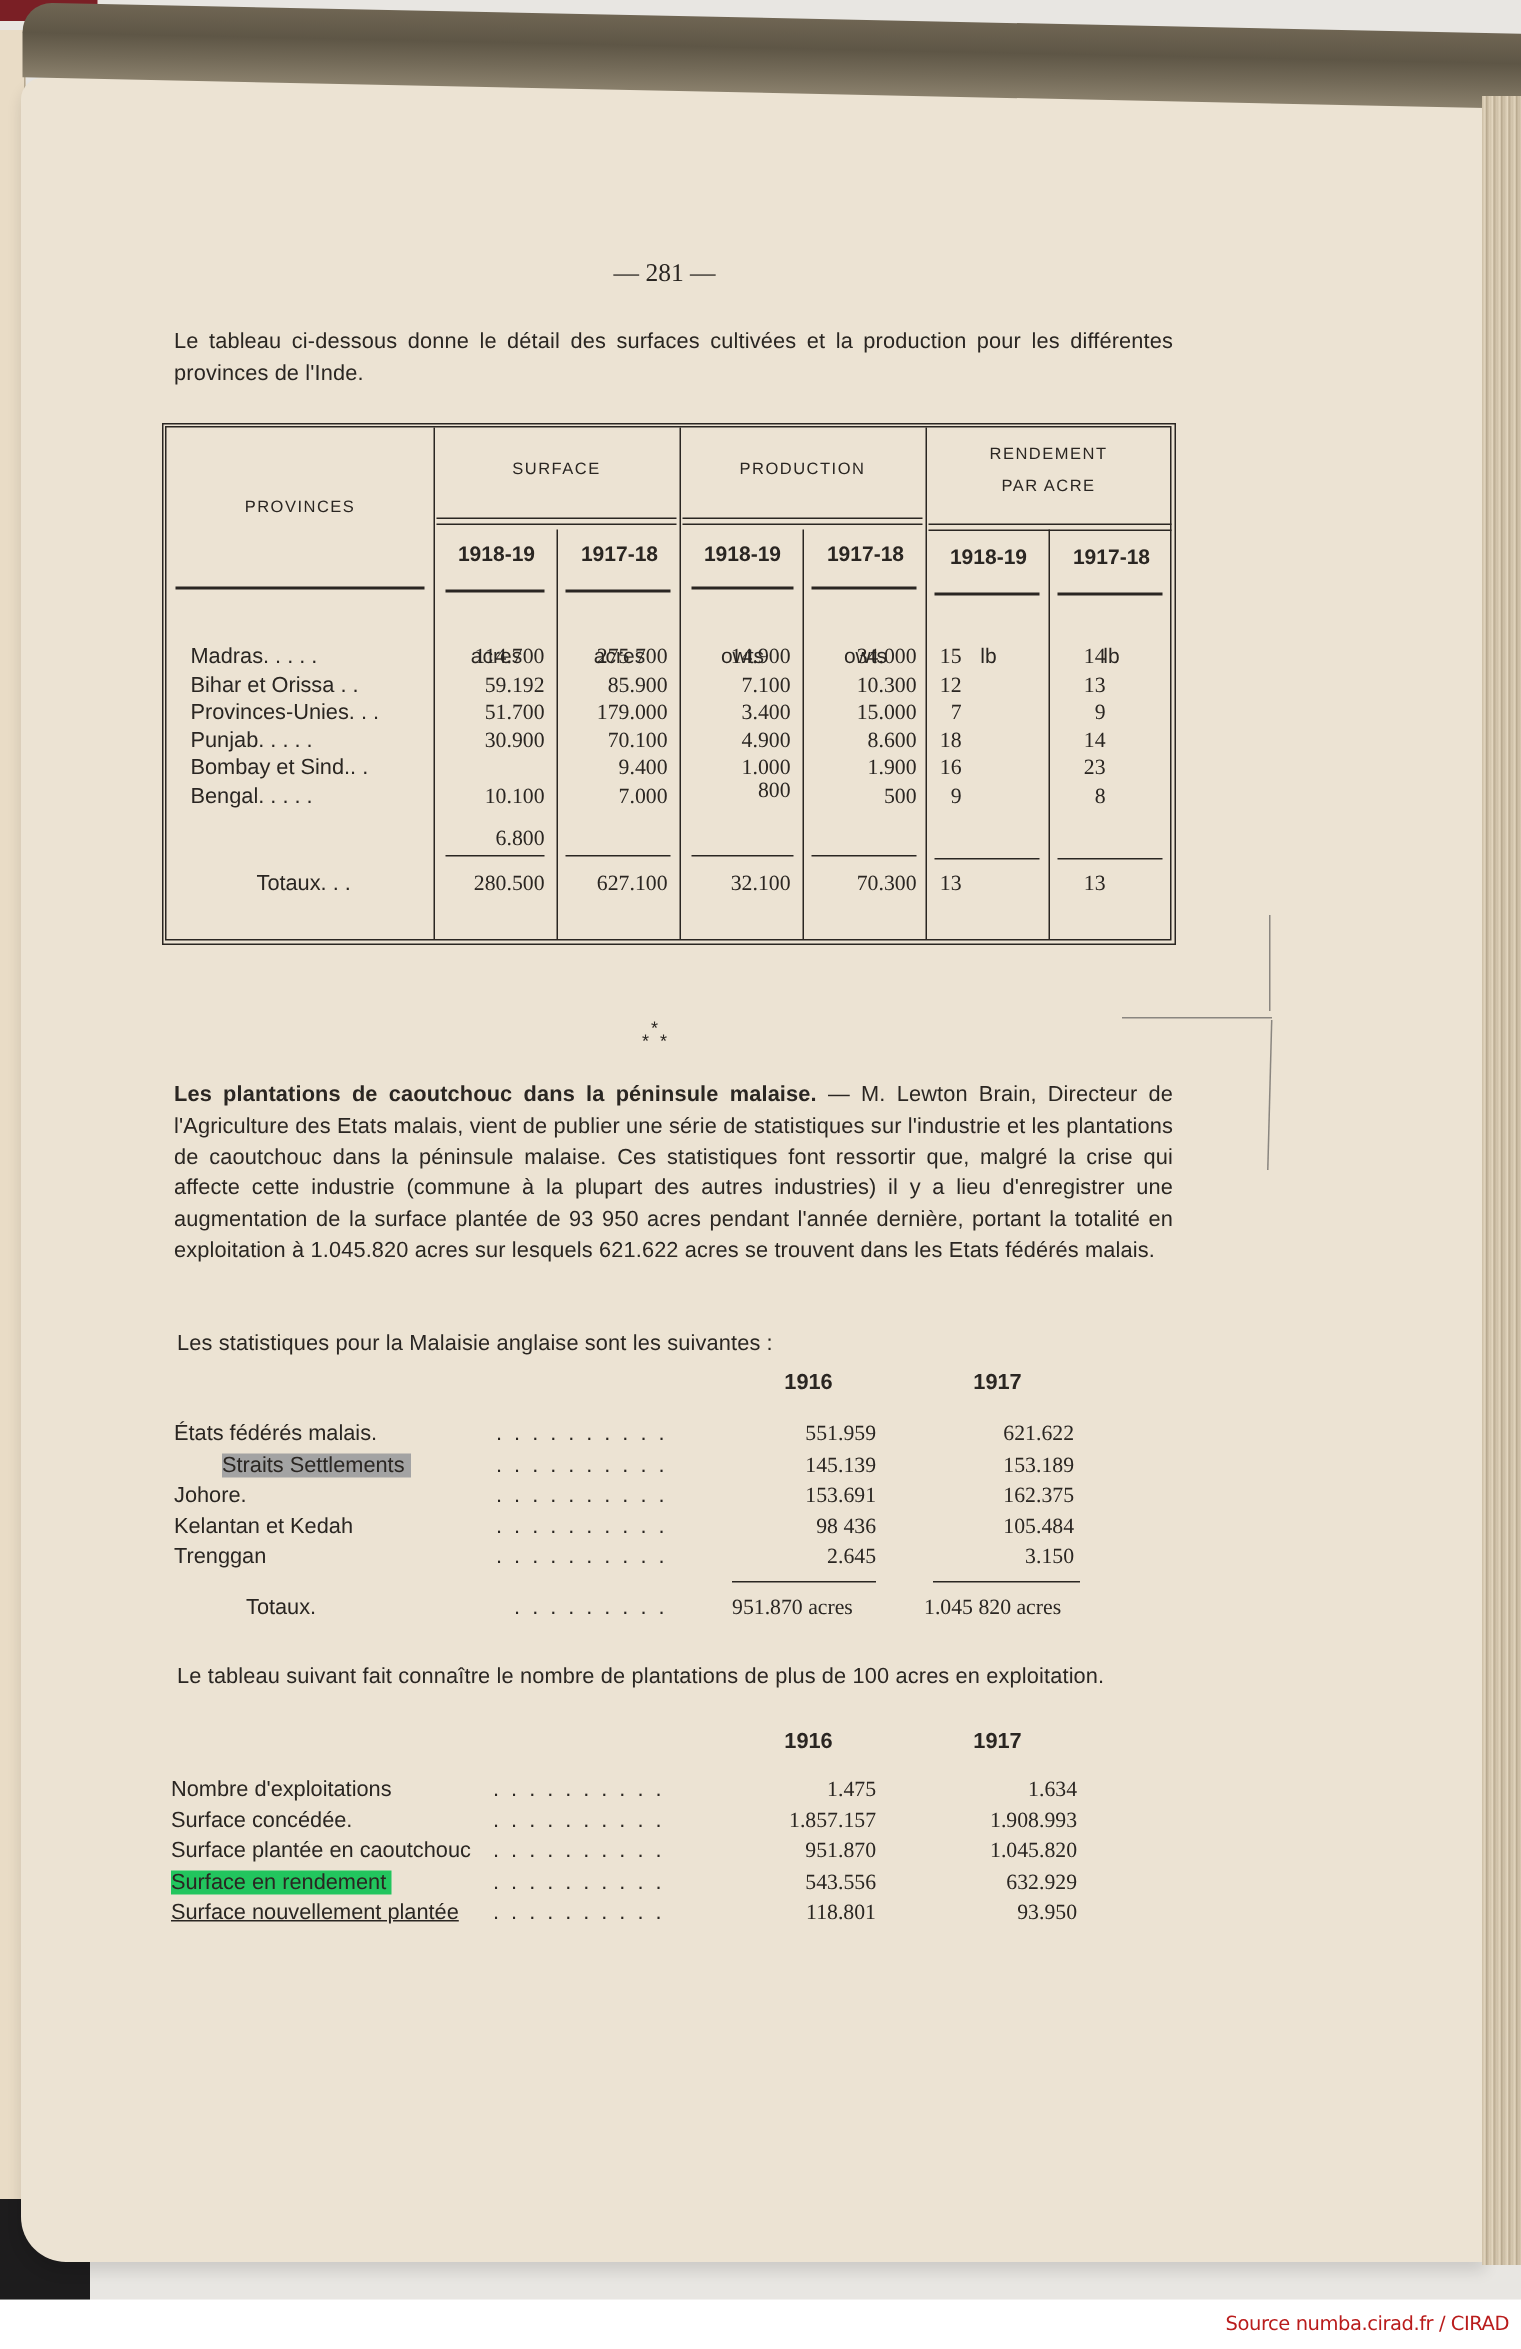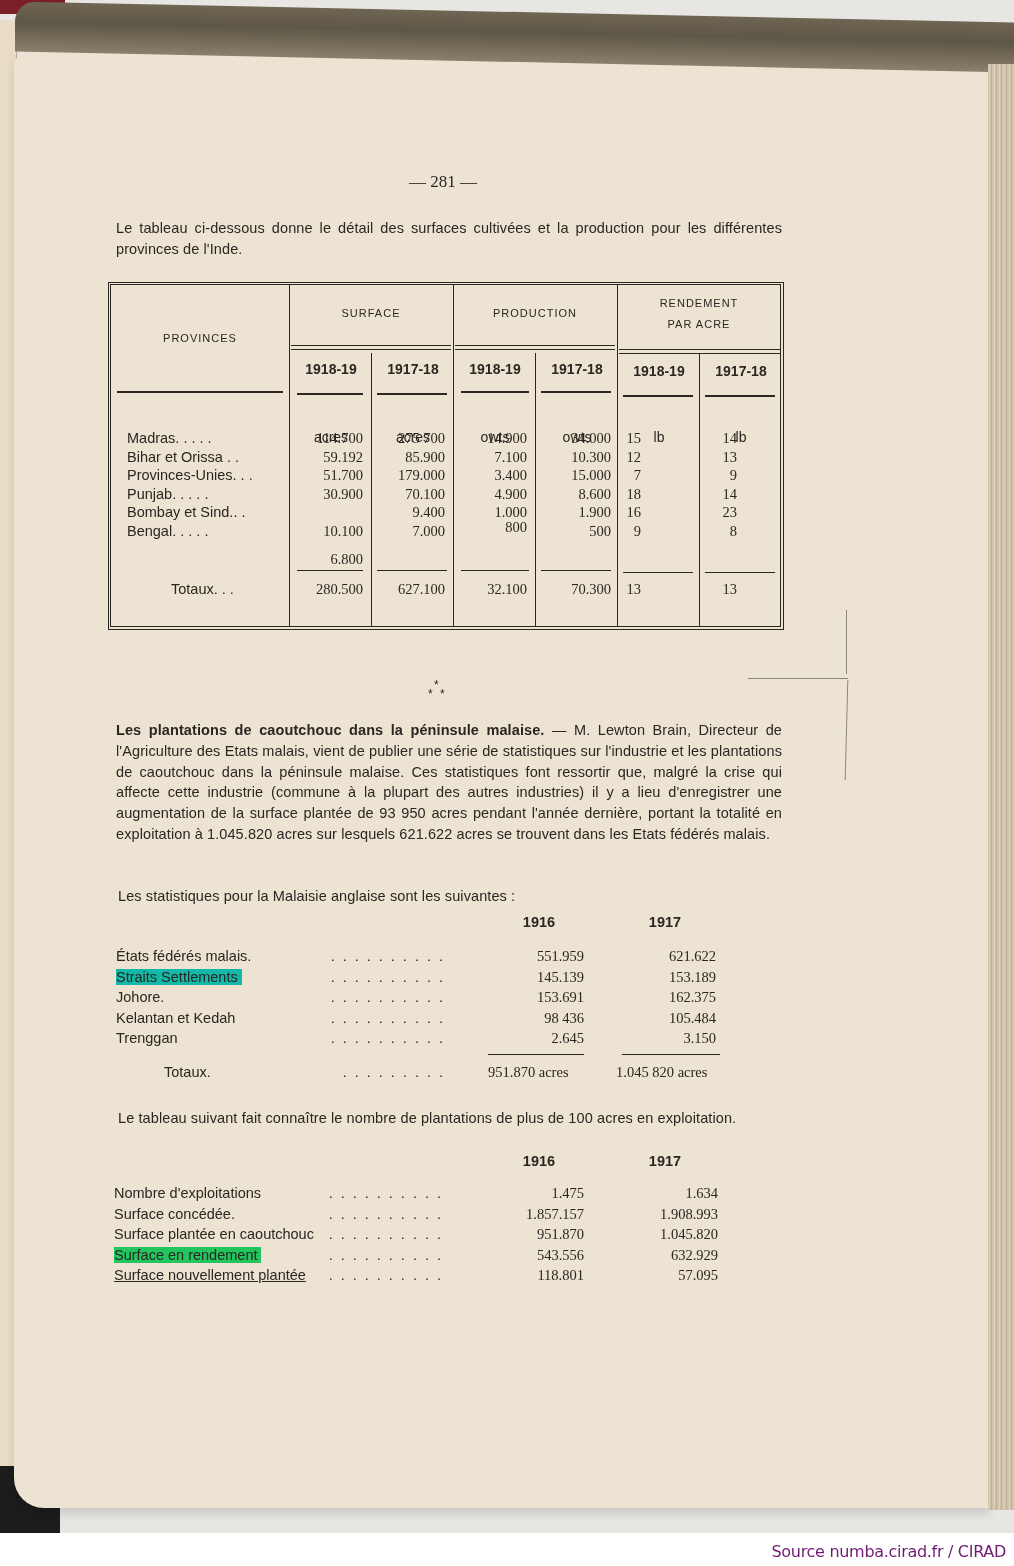--- a/index.html
+++ b/index.html
@@ -73,21 +73,21 @@
   .stat-table .row { position: absolute; left: 0; width: 660px; height: 20px; }
   .stat-table .lbl { position: absolute; left: 0; white-space: nowrap; }
   .stat-table .dots { position: absolute; left: 0; width: 335px; text-align: right; letter-spacing: 8px; }
   .stat-table .v { position: absolute; text-align: right; font-family: "Liberation Serif", serif; }
   .stat-table .rule { position: absolute; border-top: 1px solid #2a2622; }
 
   .pencil { position: absolute; border-color: #8a8680; border-style: solid; border-width: 0; }
 
   .source {
     position: absolute; right: 8px; top: 1542px;
-    font-family: "DejaVu Sans", sans-serif; font-size: 16px; color: #701a75; letter-spacing: -0.3px;
+    font-family: "DejaVu Sans", sans-serif; font-size: 13px; color: #b91c1c; letter-spacing: -0.3px;
   }
 </style>
 </head>
 <body>
 
 <div class="scan-bg"></div>
 <div class="cover-corner"></div>
 <div class="left-page"></div>
 <div class="bottom-left-dark"></div>
 <div class="page"></div>
@@ -219,21 +219,21 @@
     <div class="col-head" style="left:504px;">1917</div>
     <div id="malaya-rows">
         <div class="row" style="top: 34px;">
           <span class="dots" style="background: rgb(236, 227, 211);">..........</span>
           <span class="lbl" style="background: rgb(236, 227, 211); padding-right: 4px; z-index: 1;">États fédérés malais.</span>
           <span class="v" style="left: 360px; width: 108px;">551.959</span>
           <span class="v" style="left: 480px; width: 120px;">621.622</span>
         </div>
         <div class="row" style="top: 54.5px;">
           <span class="dots" style="background: rgb(236, 227, 211);">..........</span>
-          <span class="lbl" style="background: #14b8a6; padding-right: 4px; z-index: 1;">Straits Settlements</span>
+          <span class="lbl" style="background: #a3a3a3; padding-right: 4px; z-index: 1; margin-left: 32px;">Straits Settlements</span>
           <span class="v" style="left: 360px; width: 108px;">145.139</span>
           <span class="v" style="left: 480px; width: 120px;">153.189</span>
         </div>
         <div class="row" style="top: 75px;">
           <span class="dots" style="background: rgb(236, 227, 211);">..........</span>
           <span class="lbl" style="background: rgb(236, 227, 211); padding-right: 4px; z-index: 1;">Johore.</span>
           <span class="v" style="left: 360px; width: 108px;">153.691</span>
           <span class="v" style="left: 480px; width: 120px;">162.375</span>
         </div>
         <div class="row" style="top: 95.5px;">
@@ -286,21 +286,21 @@
         <div class="row" style="top: 93.5px;">
           <span class="dots" style="background: rgb(236, 227, 211);">..........</span>
           <span class="lbl" style="background: #22c55e; padding-right: 4px; z-index: 1;">Surface en rendement</span>
           <span class="v" style="left: 360px; width: 110px;">543.556</span>
           <span class="v" style="left: 480px; width: 124px;">632.929</span>
         </div>
         <div class="row" style="top: 114px;">
           <span class="dots" style="background: rgb(236, 227, 211);">..........</span>
           <span class="lbl" style="background: rgb(236, 227, 211); padding-right: 4px; z-index: 1; text-decoration: underline;">Surface nouvellement plantée</span>
           <span class="v" style="left: 360px; width: 110px;">118.801</span>
-          <span class="v" style="left: 480px; width: 124px;">57.095</span>
+          <span class="v" style="left: 480px; width: 124px;">93.950</span>
         </div>
       </div>
   </div>
 
   <div class="pencil" style="left:846px; top:610px; width:0; height:64px; border-left-width:1.5px;"></div>
   <div class="pencil" style="left:748px; top:678px; width:100px; height:0; border-top-width:1.5px;"></div>
   <div class="pencil" style="left:846px; top:680px; width:0; height:100px; border-left-width:1.5px; transform:rotate(1.5deg);"></div>
 
   <div class="source">Source numba.cirad.fr / CIRAD</div>
 </div>

